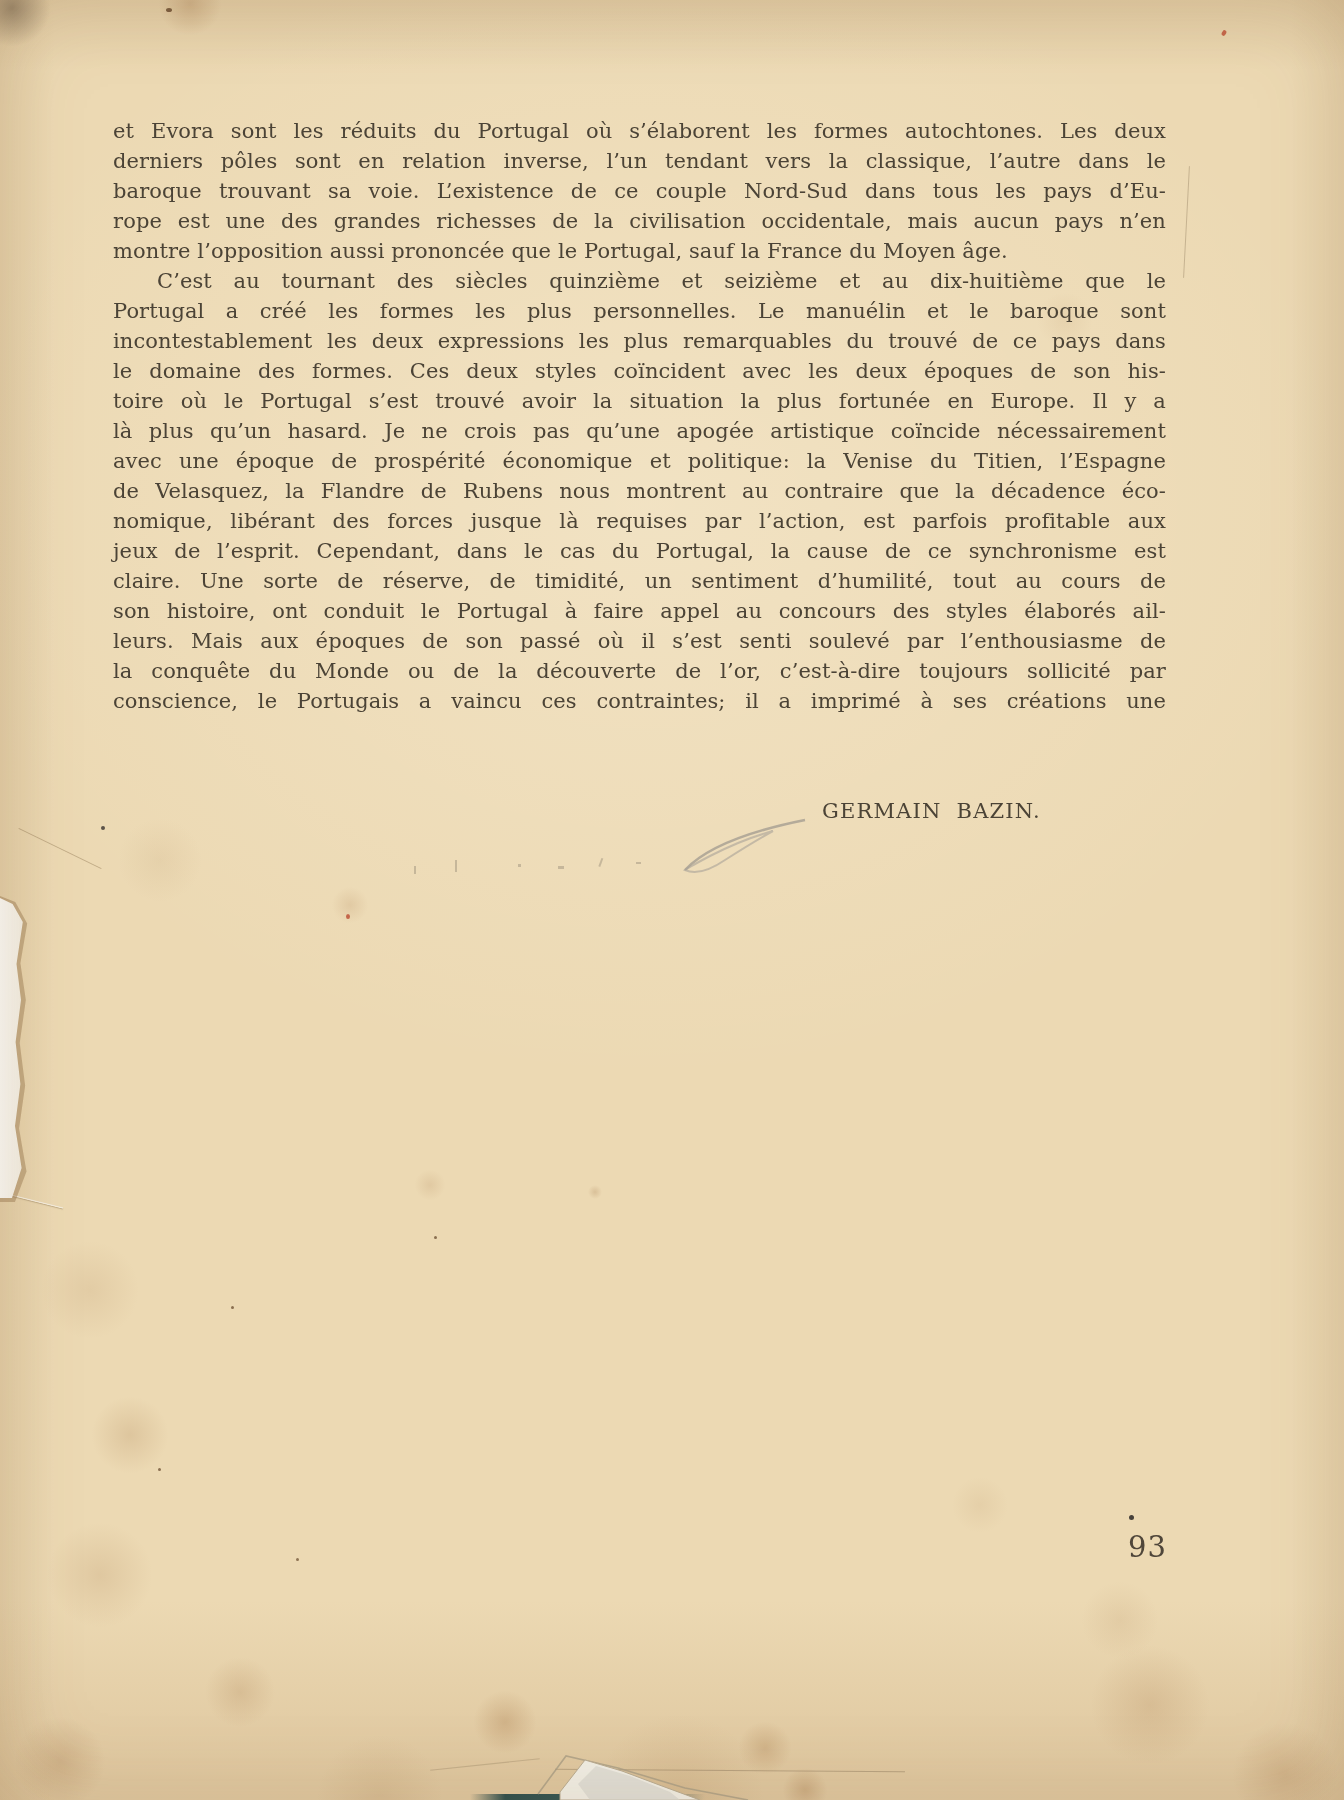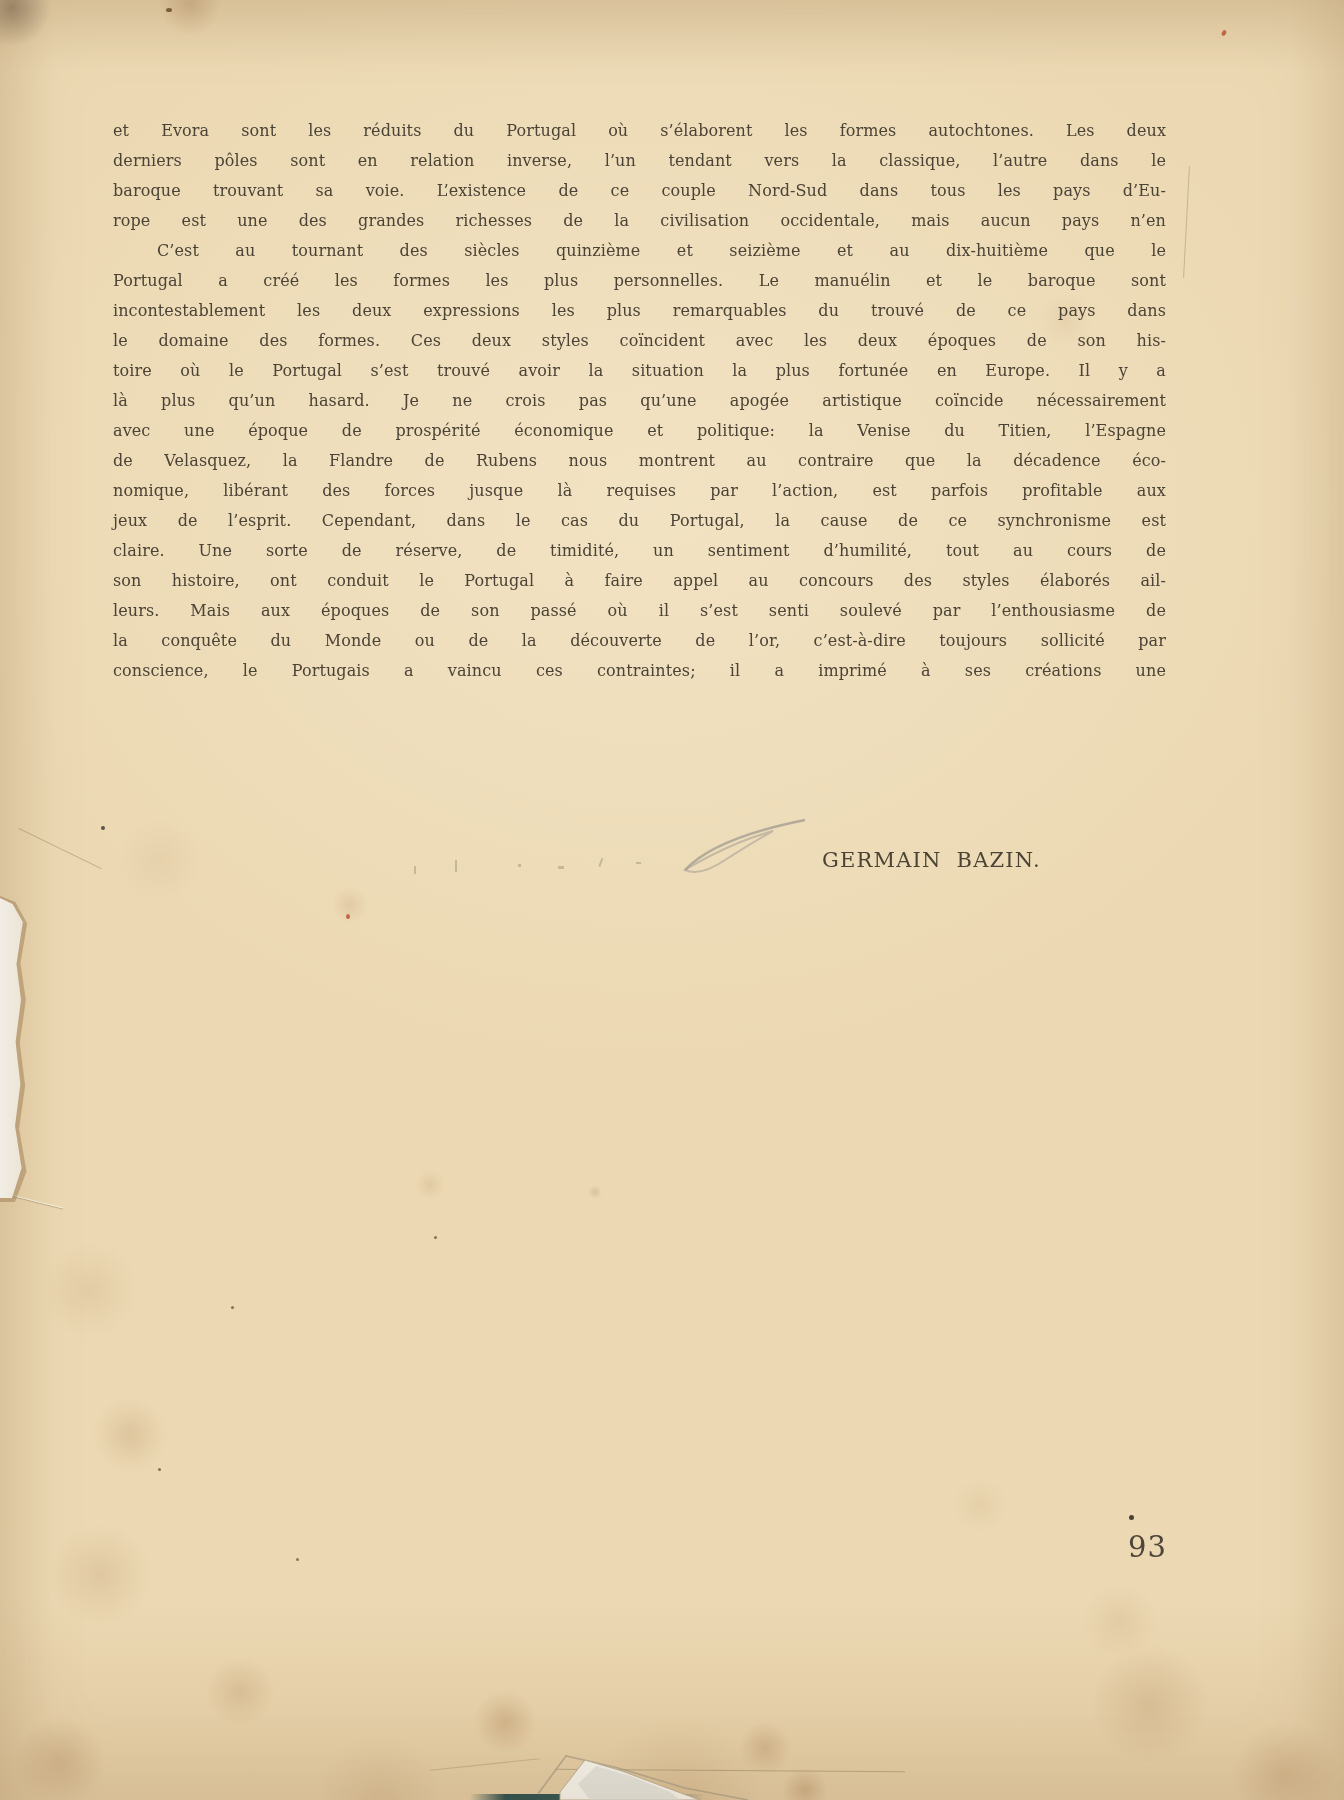--- a/index.html
+++ b/index.html
@@ -35,27 +35,27 @@
       radial-gradient(circle 90px at 380px 1798px, rgba(165,120,72,0.14), rgba(165,120,72,0) 70%),
       linear-gradient(to bottom, rgba(190,160,115,0.28), rgba(190,160,115,0) 70px, rgba(190,160,115,0) 1600px, rgba(175,135,88,0.22) 1780px),
       linear-gradient(to right, rgba(185,155,110,0.20), rgba(185,155,110,0) 55px, rgba(185,155,110,0) 1290px, rgba(185,155,110,0.16)),
       radial-gradient(ellipse 900px 720px at 48% 28%, rgba(255,248,232,0.30), rgba(255,248,232,0) 80%);
   }
   .vignette { position:absolute; inset:0; pointer-events:none;
     box-shadow: inset 0 0 90px rgba(130,95,55,0.16); }
 
   
   .textblock { position:absolute; left:113px; top:116px; width:1053px;
-    color:var(--ink); font-size:16px; letter-spacing:0.1px; }
+    color:var(--ink); font-size:21px; letter-spacing:0.1px; }
   .text-line { height:30px; line-height:30px; white-space:nowrap;
     text-align:justify; text-align-last:justify; }
   .text-line.para-end { text-align-last:left; }
   .text-line.indent { padding-left:44px; }
 
-  .signature { position:absolute; left:822px; top:848px; color:var(--ink);
+  .signature { position:absolute; left:822px; top:799px; color:var(--ink);
     font-size:21px; letter-spacing:1.2px; word-spacing:7px;text-align:right; }
   .pagenum { position:absolute; left:1128px; top:1530px; color:#4f463a;
     font-size:29px; letter-spacing:1px; }
 
   
   .tear-left-shadow { position:absolute; left:0; top:896px; width:34px; height:306px;
     background:rgba(150,118,78,0.45);
     clip-path:polygon(0 0,45% 2%,80% 9%,60% 22%,76% 34%,58% 48%,74% 62%,56% 76%,78% 90%,44% 100%,0 100%); }
   .tear-left { position:absolute; left:0; top:898px; width:30px; height:300px;
     background:linear-gradient(to right,#fbf9f3,#efe8d8);
@@ -137,20 +137,21 @@
   <div class="speck sp7"></div>
   <div class="speck sp8"></div>
   <div class="speck sp9"></div>
 
   <main class="textblock">
     <div>
         <div class="text-line">et Evora sont les réduits du Portugal où s’élaborent les formes autochtones. Les deux</div>
         <div class="text-line">derniers pôles sont en relation inverse, l’un tendant vers la classique, l’autre dans le</div>
         <div class="text-line">baroque trouvant sa voie. L’existence de ce couple Nord-Sud dans tous les pays d’Eu-</div>
         <div class="text-line">rope est une des grandes richesses de la civilisation occidentale, mais aucun pays n’en</div>
+        <div class="text-line para-end">montre l’opposition aussi prononcée que le Portugal, sauf la France du Moyen âge.</div>
         <div class="text-line indent">C’est au tournant des siècles quinzième et seizième et au dix-huitième que le</div>
         <div class="text-line">Portugal a créé les formes les plus personnelles. Le manuélin et le baroque sont</div>
         <div class="text-line">incontestablement les deux expressions les plus remarquables du trouvé de ce pays dans</div>
         <div class="text-line">le domaine des formes. Ces deux styles coïncident avec les deux époques de son his-</div>
         <div class="text-line">toire où le Portugal s’est trouvé avoir la situation la plus fortunée en Europe. Il y a</div>
         <div class="text-line">là plus qu’un hasard. Je ne crois pas qu’une apogée artistique coïncide nécessairement</div>
         <div class="text-line">avec une époque de prospérité économique et politique: la Venise du Titien, l’Espagne</div>
         <div class="text-line">de Velasquez, la Flandre de Rubens nous montrent au contraire que la décadence éco-</div>
         <div class="text-line">nomique, libérant des forces jusque là requises par l’action, est parfois profitable aux</div>
         <div class="text-line">jeux de l’esprit. Cependant, dans le cas du Portugal, la cause de ce synchronisme est</div>

